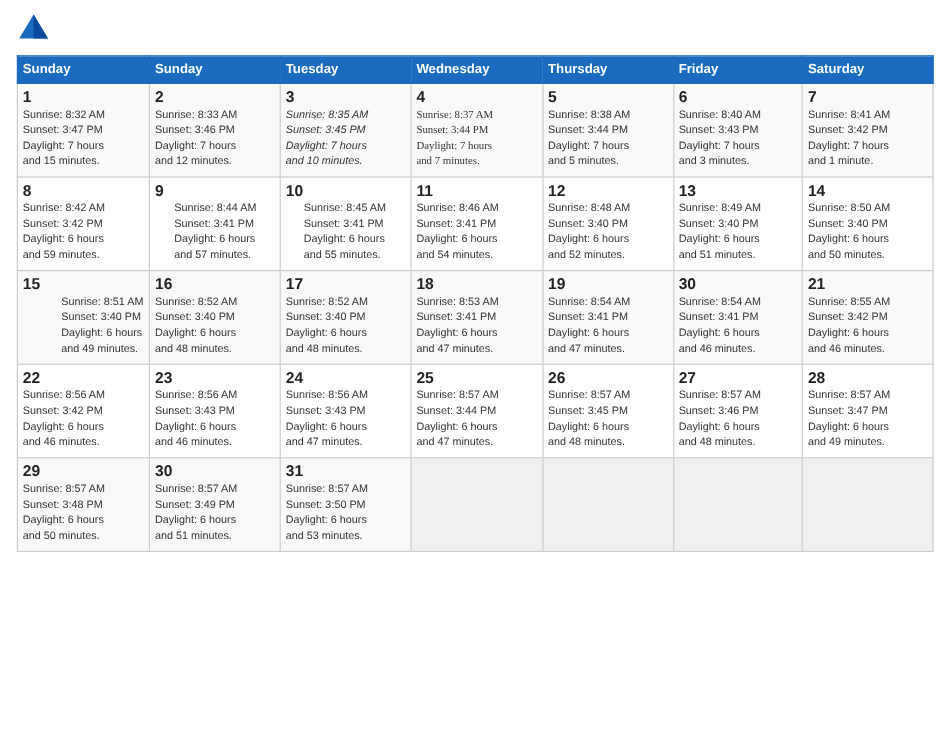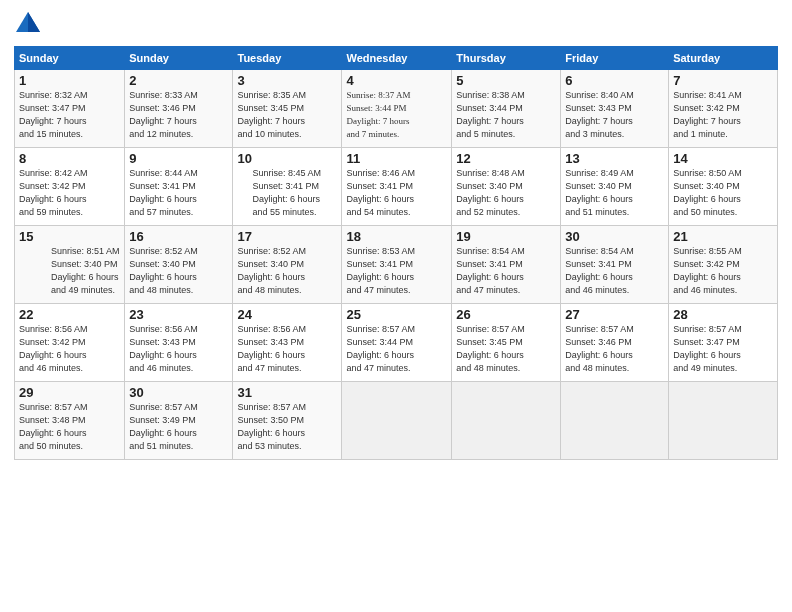--- a/index.html
+++ b/index.html
@@ -145,21 +145,21 @@
           </td>
           <td>
             <span class="day-num">2</span>
             <div class="day-info" style="white-space: pre-line;">Sunrise: 8:33 AM
 Sunset: 3:46 PM
 Daylight: 7 hours
 and 12 minutes.</div>
           </td>
           <td>
             <span class="day-num">3</span>
-            <div class="day-info" style="white-space: pre-line;">Sunrise: 8:35 AM
+            <div class="day-info" style="white-space: pre-line; font-style: italic;">Sunrise: 8:35 AM
 Sunset: 3:45 PM
 Daylight: 7 hours
 and 10 minutes.</div>
           </td>
           <td>
             <span class="day-num">4</span>
             <div class="day-info" style="white-space: pre-line; font-family: Liberation Serif, serif;">Sunrise: 8:37 AM
 Sunset: 3:44 PM
 Daylight: 7 hours
 and 7 minutes.</div>
@@ -189,21 +189,21 @@
         <tr>
           <td>
             <span class="day-num">8</span>
             <div class="day-info" style="white-space: pre-line;">Sunrise: 8:42 AM
 Sunset: 3:42 PM
 Daylight: 6 hours
 and 59 minutes.</div>
           </td>
           <td>
             <span class="day-num">9</span>
-            <div class="day-info" style="white-space: pre-line;">Sunrise: 8:44 AM
+            <div class="day-info" style="white-space: pre-line; margin-left: 16px;">Sunrise: 8:44 AM
 Sunset: 3:41 PM
 Daylight: 6 hours
 and 57 minutes.</div>
           </td>
           <td>
             <span class="day-num">10</span>
             <div class="day-info" style="white-space: pre-line; margin-left: 15px;">Sunrise: 8:45 AM
 Sunset: 3:41 PM
 Daylight: 6 hours
 and 55 minutes.</div>

